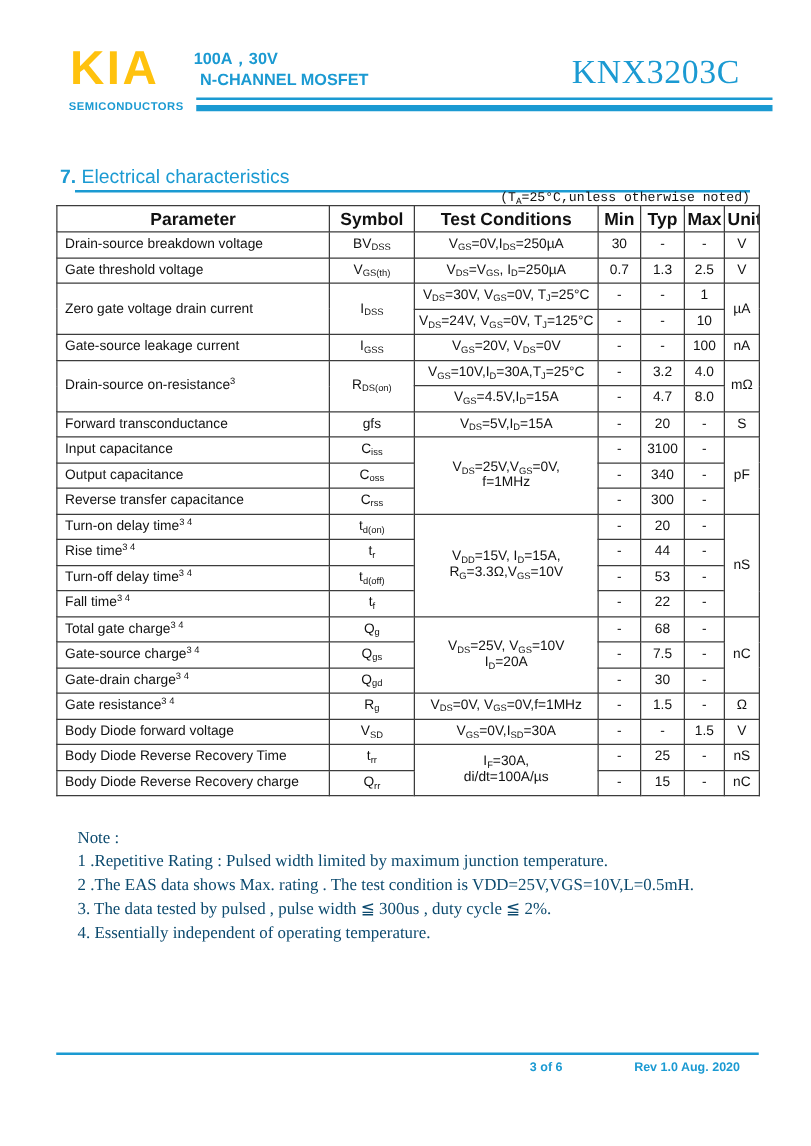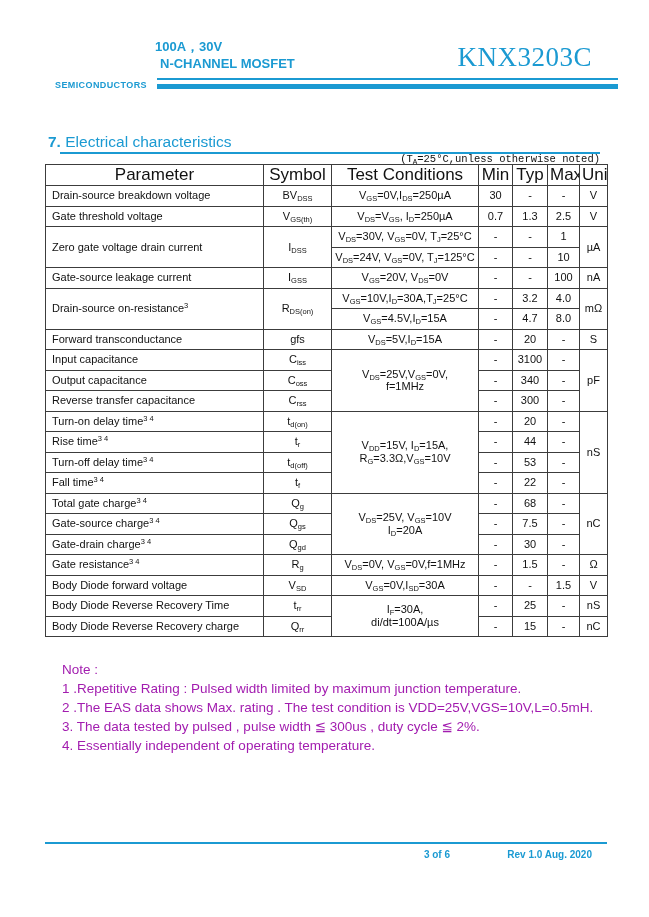--- a/index.html
+++ b/index.html
@@ -24,41 +24,42 @@
   .section-title{position:absolute;left:48px;top:133px;font-size:15.5px;color:var(--accent);}
   .section-title .num{font-weight:bold;}
   .section-rule{position:absolute;left:60px;top:152px;width:540px;height:2px;background:var(--accent);}
   .cond-note{position:absolute;left:300px;top:153px;width:300px;text-align:right;
          font-size:10.5px;color:#111;font-family:Liberation Mono, monospace;}
   
   table.ec{position:absolute;left:45px;top:164px;width:562px;border-collapse:collapse;
          table-layout:fixed;font-size:11px;color:#111;}
   table.ec th,table.ec td{border:1px solid #3c3c3c;padding:0 2px;text-align:center;
          height:19.5px;line-height:1.15;overflow:hidden;}
-  table.ec th{font-weight:normal;font-size:17px;height:20px;}
+  table.ec th{font-weight:bold;font-size:14px;height:20px;}
   table.ec td.param{text-align:left;padding-left:6px;}
   table.ec sub{font-size:7.5px;vertical-align:-2px;line-height:0;}
   table.ec sup{font-size:7.5px;vertical-align:4px;line-height:0;}
   .cond-note sub{font-size:7.5px;vertical-align:-2px;}
   
   .notes{position:absolute;left:62px;top:660px;width:540px;
-         font-family:Liberation Sans, sans-serif;font-size:13.5px;line-height:19px;color:#a21caf;}
+         font-family:Liberation Serif, serif;font-size:13.5px;line-height:19px;color:#0c4a6e;}
   .note-line{white-space:nowrap;}
   
   .footer-rule{position:absolute;left:45px;top:842px;width:562px;height:2px;background:var(--accent);}
   .page-info{position:absolute;left:300px;top:849px;width:150px;text-align:right;
          font-size:10px;font-weight:bold;color:var(--accent);}
   .revision{position:absolute;left:452px;top:849px;width:140px;text-align:right;
          font-size:10px;font-weight:bold;color:var(--accent);}
 </style>
 </head>
 <body>
 
 <div class="page" style="--accent: #1b9ad2; --brand: #ffc20e;">
 
+  <div class="brand">KIA</div>
   <div class="brand-sub">SEMICONDUCTORS</div>
   <div class="rating-line">100A，30V</div>
   <div class="type-line">N-CHANNEL MOSFET</div>
   <div class="part-number">KNX3203C</div>
   <div class="hline thin"></div>
   <div class="hline thick"></div>
 
   <div class="section-title"><span class="num">7.</span><span> Electrical characteristics</span></div>
   <div class="section-rule"></div>
   <div class="cond-note">(T<sub>A</sub>=25°C,unless otherwise noted)</div>

